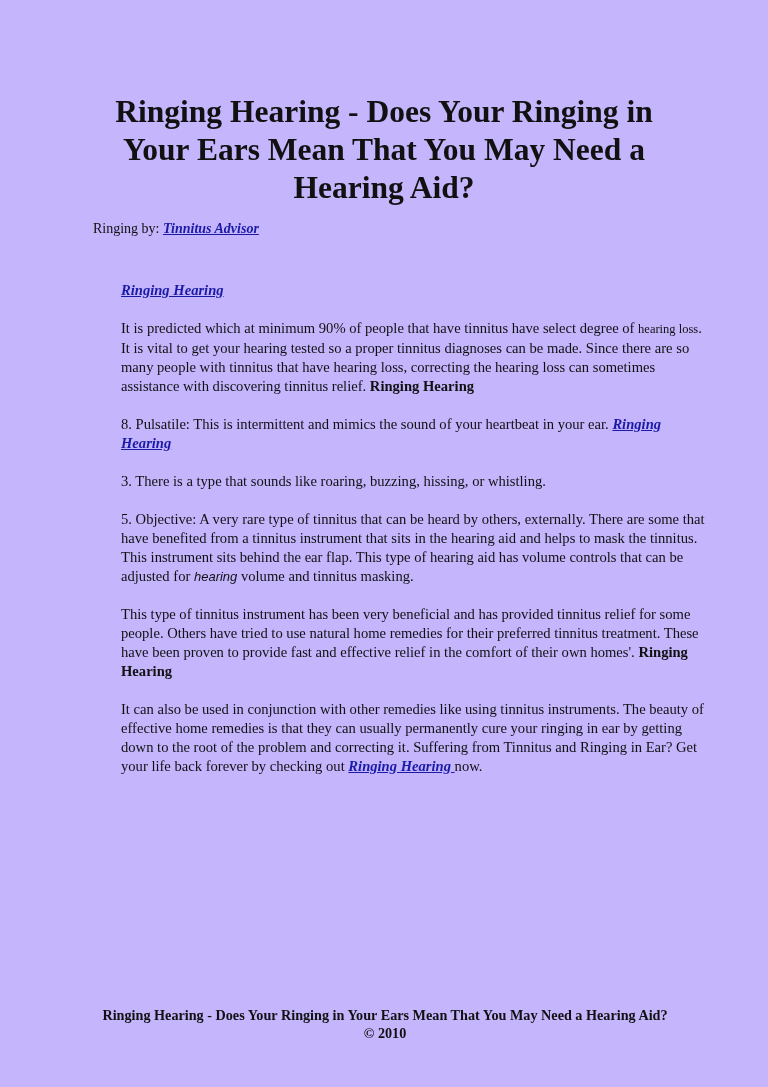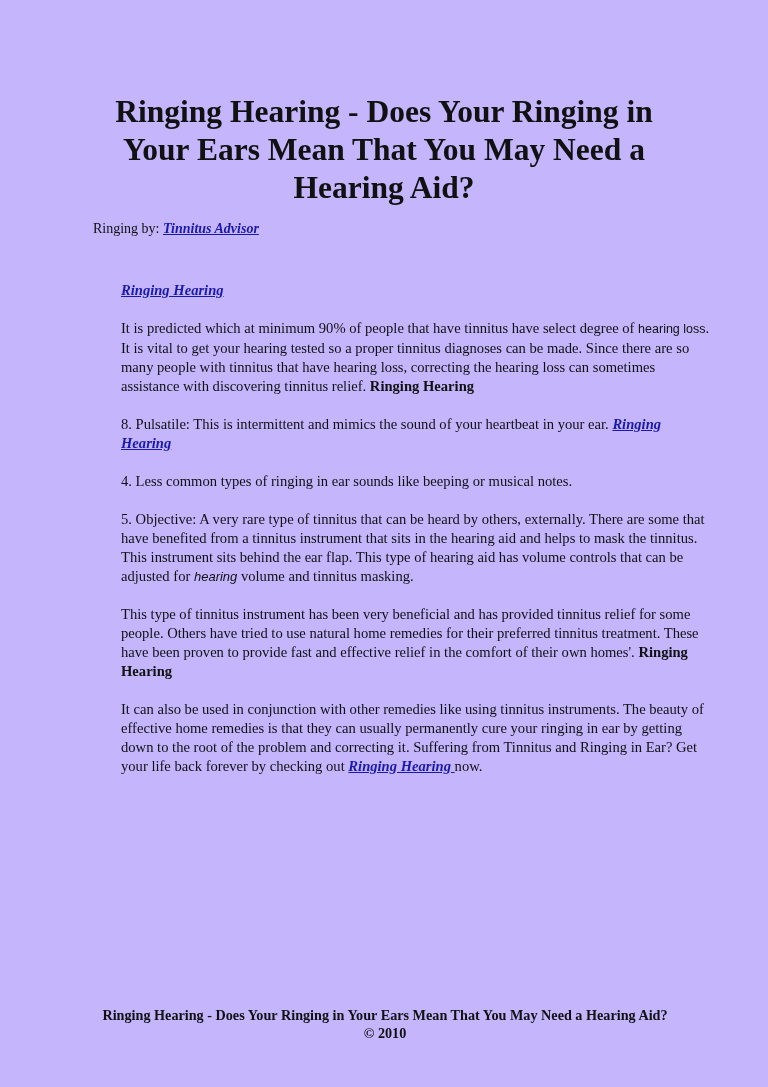--- a/index.html
+++ b/index.html
@@ -5,21 +5,21 @@
   html, body { margin: 0; padding: 0; background: #ffffff; }
   body { width: 768px; height: 1087px; position: relative; overflow: hidden;
          font-family: "Liberation Serif", "DejaVu Serif", serif; color: #111; }
   .page { position: absolute; left: 0; top: 0; width: 768px; height: 1087px; background: #c4b5fd; }
   .title { position: absolute; left: 90px; width: 588px; top: 93px; text-align: center;
            font-weight: bold; font-size: 31.5px; line-height: 38px; margin: 0; color: #111; }
   .byline { position: absolute; left: 93px; top: 220px; font-size: 14px; line-height: 17px; }
   a, .link { color: #1a1aa6; font-weight: bold; text-decoration: underline; cursor: pointer; font-style: italic; }
   .body { position: absolute; left: 93px; top: 281px; width: 590px; font-size: 14.6px; line-height: 19px; margin-left: 28px; }
   .body p { margin: 0 0 19px 0; }
-  .sans-small { font-family: Liberation Sans, sans-serif; font-size: 12.5px; }
+  .sans-small { font-family: Liberation Serif, serif; font-size: 12.5px; }
   .sans-tiny { font-family: "Liberation Sans", "DejaVu Sans", sans-serif; font-size: 13px; font-style: italic; }
   .footer { position: absolute; left: 100px; width: 570px; top: 1006px; text-align: center;
             font-weight: bold; font-size: 14.2px; line-height: 18px; }
 </style>
 </head>
 <body>
 
 <div class="page">
   <h1 class="title">Ringing Hearing - Does Your Ringing in Your Ears Mean That You May Need a Hearing Aid?</h1>
 
@@ -27,20 +27,20 @@
     <span>Ringing by:</span>
     <a class="link">Tinnitus Advisor</a>
   </div>
 
   <div class="body">
     <p>
       <a class="link">Ringing Hearing</a>
     </p>
     <p><span>It is predicted which at minimum 90% of people that have tinnitus have select degree of </span><span class="sans-small">hearing loss</span><span>. It is vital to get your hearing tested so a proper tinnitus diagnoses can be made. Since there are so many people with tinnitus that have hearing loss, correcting the hearing loss can sometimes assistance with discovering tinnitus relief. </span><b>Ringing Hearing</b></p>
     <p><span>8. Pulsatile: This is intermittent and mimics the sound of your heartbeat in your ear.  </span><a class="link">Ringing Hearing</a></p>
-    <p>4. Less common types of ringing in ear sounds like beeping or musical notes.</p>
+    <p>3. There is a type that sounds like roaring, buzzing, hissing, or whistling.</p>
     <p><span>5. Objective: A very rare type of tinnitus that can be heard by others, externally. There are some that have benefited from a tinnitus instrument that sits in the hearing aid and helps to mask the tinnitus. This instrument sits behind the ear flap. This type of hearing aid has volume controls that can be adjusted for </span><span class="sans-tiny">hearing</span><span> volume and tinnitus masking.</span></p>
     <p><span>This type of tinnitus instrument has been very beneficial and has provided tinnitus relief for some people. Others have tried to use natural home remedies for their preferred tinnitus treatment. These have been proven to provide fast and effective relief in the comfort of their own homes'. </span><b>Ringing Hearing</b></p>
     <p><span>It can also be used in conjunction with other remedies like using tinnitus instruments. The beauty of effective home remedies is that they can usually permanently cure your ringing in ear by getting down to the root of the problem and correcting it. Suffering from Tinnitus and Ringing in Ear? Get your life back forever by checking out </span><a class="link">Ringing Hearing </a><span>now.</span></p>
   </div>
 
   <div class="footer">Ringing Hearing - Does Your Ringing in Your Ears Mean That You May Need a Hearing Aid? © 2010</div>
 </div>
 
 </body></html>

